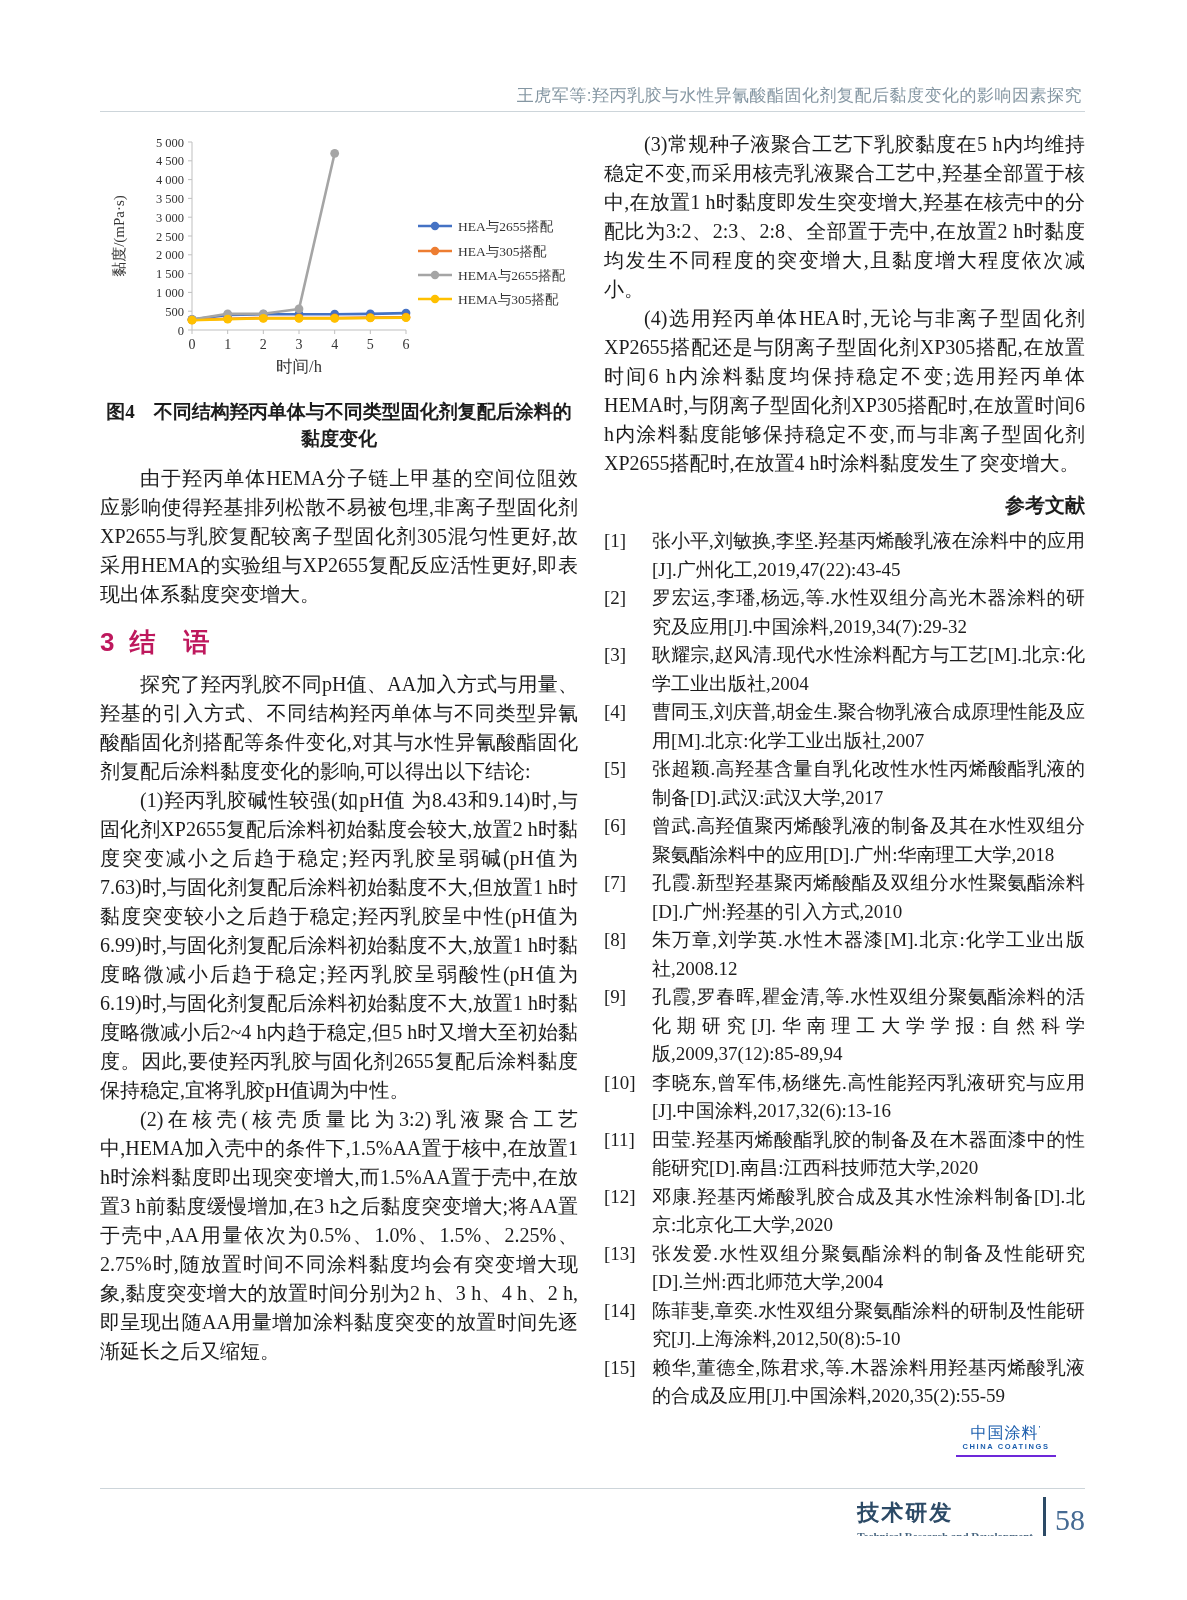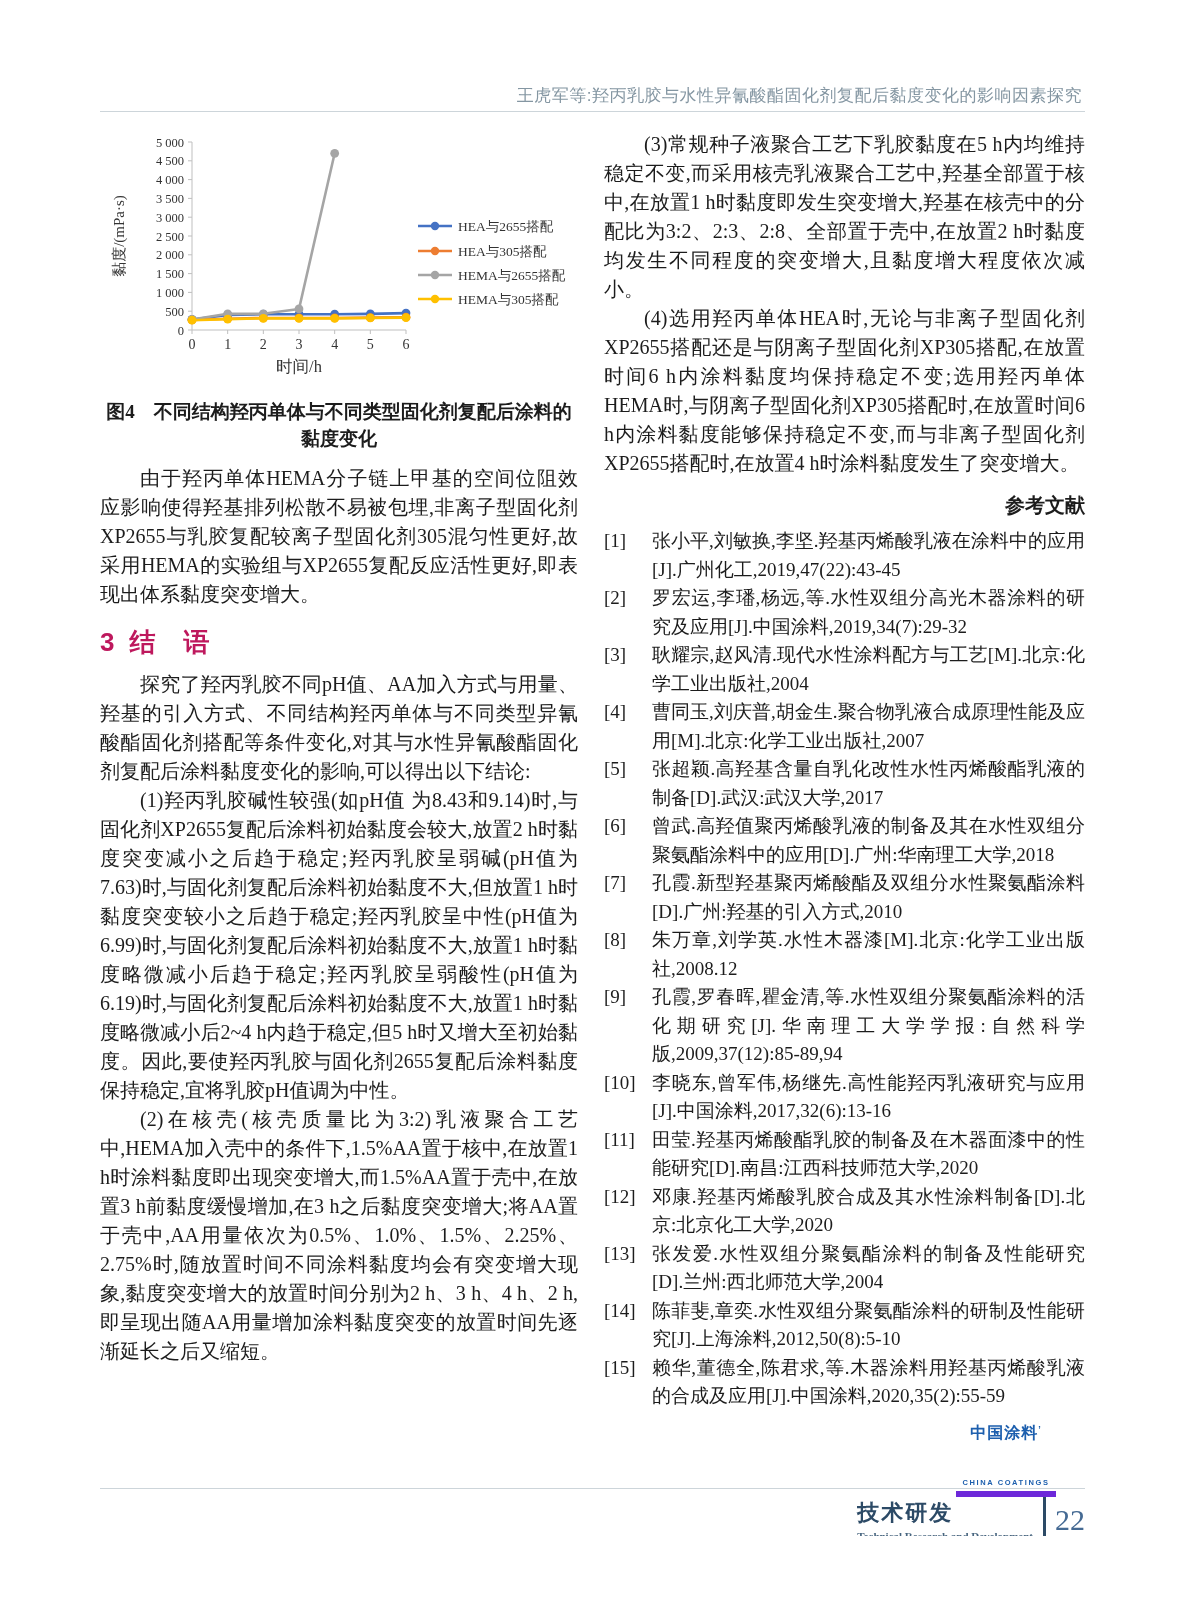--- a/index.html
+++ b/index.html
@@ -27,24 +27,24 @@
   .foot-rule{position:absolute;top:1488px;left:100px;width:985px;height:1px;background:#cdd5da;}
   .footer{position:absolute;top:1497px;right:102px;display:flex;align-items:center;}
   .footer-text{text-align:left;margin-right:10px;}
   .footer-cn{font-size:22px;font-weight:bold;color:#2c4a66;letter-spacing:2px;
         font-family:"Liberation Sans","DejaVu Sans",sans-serif;}
   .footer-en{font-size:11px;font-weight:bold;color:#47657f;margin-top:2px;}
   .footer-bar{width:3px;height:46px;background:#2c4a66;margin-right:9px;}
   .footer-num{font-size:30px;color:#456a93;}
   .logo{position:absolute;left:956px;top:1420px;width:100px;text-align:center;
         font-family:"Liberation Sans","DejaVu Sans",sans-serif;}
-  .logo-cn{font-size:16px;font-weight:bold;color:#1d5fae;letter-spacing:1px;line-height:18px;}
+  .logo-cn{font-size:16px;font-weight:normal;color:#1d5fae;letter-spacing:1px;line-height:18px;}
   .logo-mark{font-size:9px;vertical-align:super;}
   .logo-en{font-size:7.5px;font-weight:bold;color:#1d5fae;letter-spacing:1.6px;line-height:10px;
-        border-bottom:6px solid #6d28d9;padding-bottom:3px;margin-top:36px;}
+        border-bottom:2px solid #6d28d9;padding-bottom:3px;}
 </style>
 </head>
 <body>
 
 <div class="page">
 
   <div class="running-head">王虎军等:羟丙乳胶与水性异氰酸酯固化剂复配后黏度变化的影响因素探究</div>
   <div class="head-rule"></div>
 
   <div class="columns">
@@ -221,16 +221,16 @@
     <div class="logo-en">CHINA COATINGS</div>
   </div>
 
   <div class="foot-rule"></div>
   <div class="footer">
     <div class="footer-text">
       <div class="footer-cn">技术研发</div>
       <div class="footer-en">Technical Research and Development</div>
     </div>
     <div class="footer-bar"></div>
-    <div class="footer-num">22</div>
+    <div class="footer-num">58</div>
   </div>
 
 </div>
 
 </body></html>

